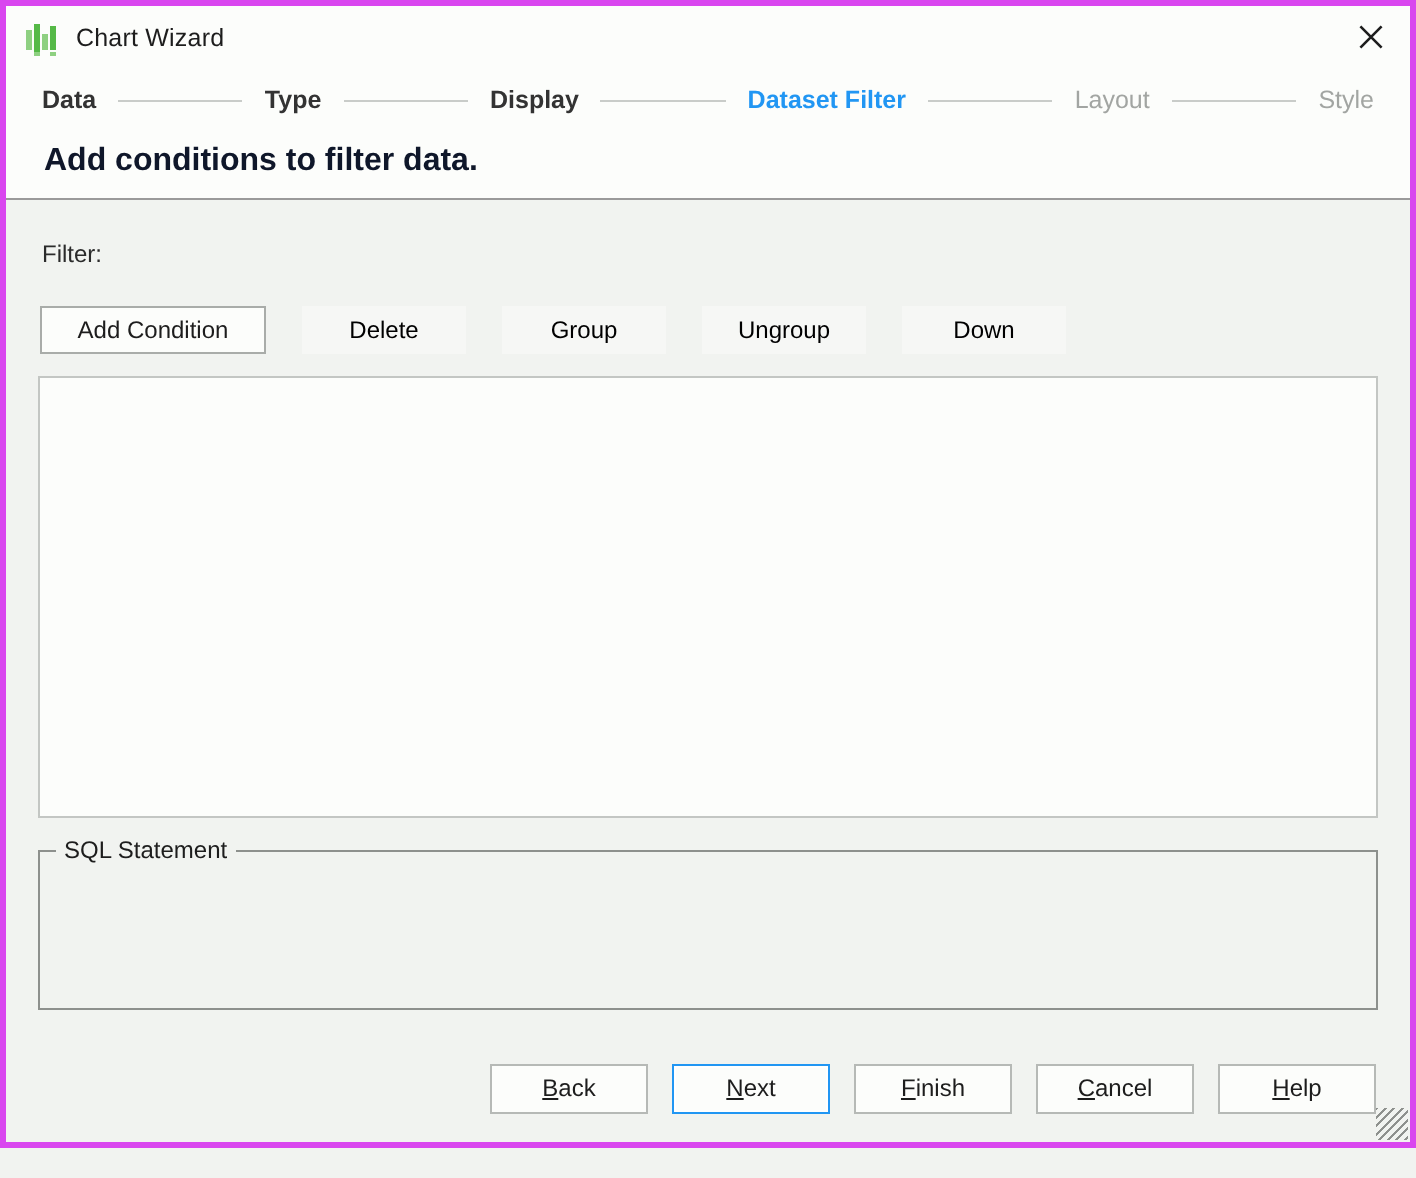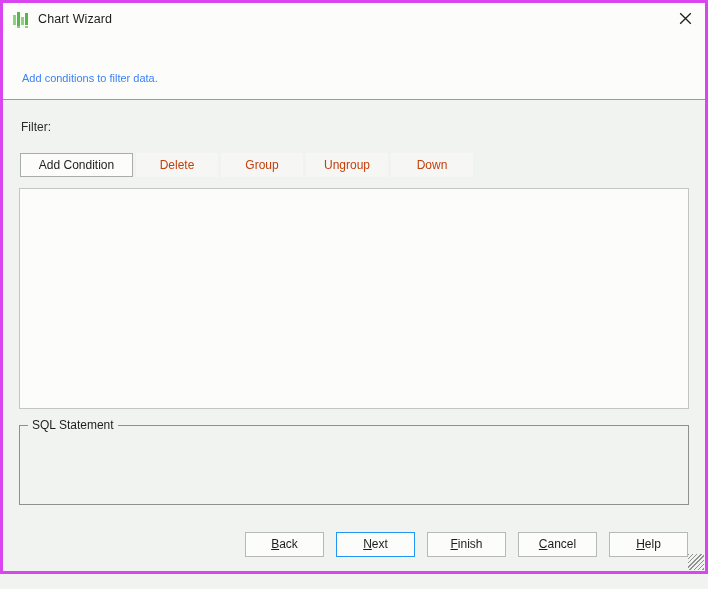--- a/index.html
+++ b/index.html
@@ -101,22 +101,23 @@
     flex: 1 1 auto;
     height: 1px;
     background: #c9ccc9;
     margin: 0 11px;
     min-width: 18px;
   }
   .instruction {
     position: absolute;
     left: 19px;
     top: 37px;
-    font-size: 11px;
-    color: #3b82f6;
+    font-size: 16px;
+    color: #0f172a;
+    font-weight: bold;
   }
 
   
   .filter-row {
     display: flex;
     align-items: center;
     padding: 14px 0 0 18px;
     height: 26px;
   }
   .filter-label {
@@ -155,32 +156,32 @@
     width: 0; height: 0;
     border-left: 4.5px solid transparent;
     border-right: 4.5px solid transparent;
     border-top: 5px solid #6a6d6a;
   }
 
   
   .toolbar {
     display: flex;
     padding: 13px 0 0 17px;
-    gap: 3px;
+    gap: 18px;
     align-items: center;
   }
   .tb-btn {
     height: 24px;
     min-width: 82px;
     box-sizing: border-box;
     background: #f6f7f5;
     border: 1px solid transparent;
     font-family: "Liberation Sans", sans-serif;
     font-size: 12px;
-    color: #c2410c;
+    color: #000000;
     display: flex;
     align-items: center;
     justify-content: center;
     padding: 0 12px;
   }
   .tb-btn.enabled {
     background: #fcfdfb;
     border: 1px solid #a9aca9;
     color: #1d1d1d;
   }
@@ -276,20 +277,33 @@
     </span>
     <span class="window-title">Chart Wizard</span>
     <span class="close-btn">
       <svg width="13" height="13" viewBox="0 0 13 13" aria-hidden="true">
         <path d="M1.2 1.2 L11.8 11.8 M11.8 1.2 L1.2 11.8" stroke="#1d1d1d" stroke-width="1.3" fill="none"></path>
       </svg>
     </span>
   </div>
 
   <div class="steps-wrap">
+    <div class="steps">
+      <span class="step done">Data</span>
+      <span class="step-sep"></span>
+      <span class="step done">Type</span>
+      <span class="step-sep"></span>
+      <span class="step done">Display</span>
+      <span class="step-sep"></span>
+      <span class="step active">Dataset Filter</span>
+      <span class="step-sep"></span>
+      <span class="step todo">Layout</span>
+      <span class="step-sep"></span>
+      <span class="step todo">Style</span>
+    </div>
     <div class="instruction">Add conditions to filter data.</div>
   </div>
 
   <div class="filter-row">
     <span class="filter-label">Filter:</span>
   </div>
 
   <div class="toolbar">
     <div class="tb-btn enabled w-add">Add Condition</div>
     <div class="tb-btn w-sm">Delete</div>

